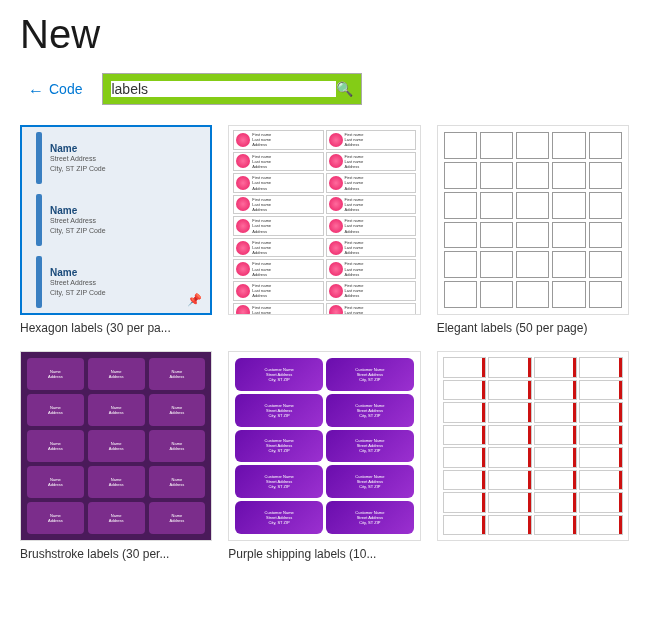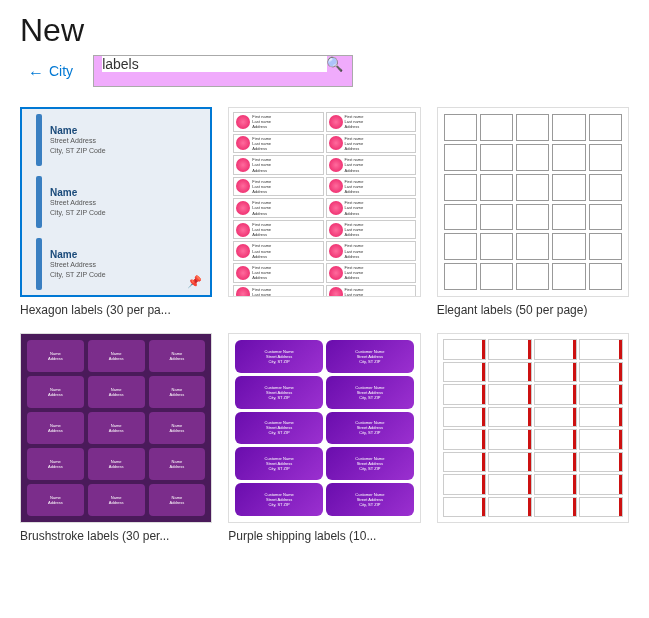--- a/index.html
+++ b/index.html
@@ -7,24 +7,24 @@
       font-family: 'Segoe UI', Arial, sans-serif;
       background: #fff;
       width: 649px;
       height: 618px;
       overflow: hidden;
     }
     .page {
       padding: 12px 20px;
     }
     .page-title {
-      font-size: 32px;
+      font-size: 40px;
       font-weight: 300;
       color: #1a1a1a;
-      margin-bottom: 6px;
+      margin-bottom: 16px;
     }
     .search-bar {
       display: flex;
       align-items: center;
       gap: 12px;
       margin-bottom: 20px;
     }
     .back-btn {
       display: flex;
       align-items: center;
@@ -34,26 +34,26 @@
       cursor: pointer;
       background: none;
       border: none;
       padding: 4px 8px;
     }
     .back-arrow {
       font-size: 16px;
     }
     .search-input-wrapper {
       display: flex;
-      align-items: flex-start;
+      align-items: center;
       border: 1px solid #aaa;
       width: 260px;
       height: 32px;
       padding: 0 8px;
-      background: #f0abfc;
+      background: #84cc16;
     }
     .search-input-wrapper input {
       border: none;
       outline: none;
       flex: 1;
       font-size: 14px;
       color: #333;
     }
     .search-icon {
       color: #555;
@@ -277,21 +277,21 @@
   </style>
 </head>
 <body>
 
 <div class="page">
   <div class="page-title">New</div>
 
   <div class="search-bar">
     <button class="back-btn">
       <span class="back-arrow">←</span>
-      <span>City</span>
+      <span>Code</span>
     </button>
     <div class="search-input-wrapper">
       <input type="text" value="labels" style="">
       <span class="search-icon">🔍</span>
     </div>
   </div>
 
   <div class="templates-grid">
 
     <div class="template-item selected">

